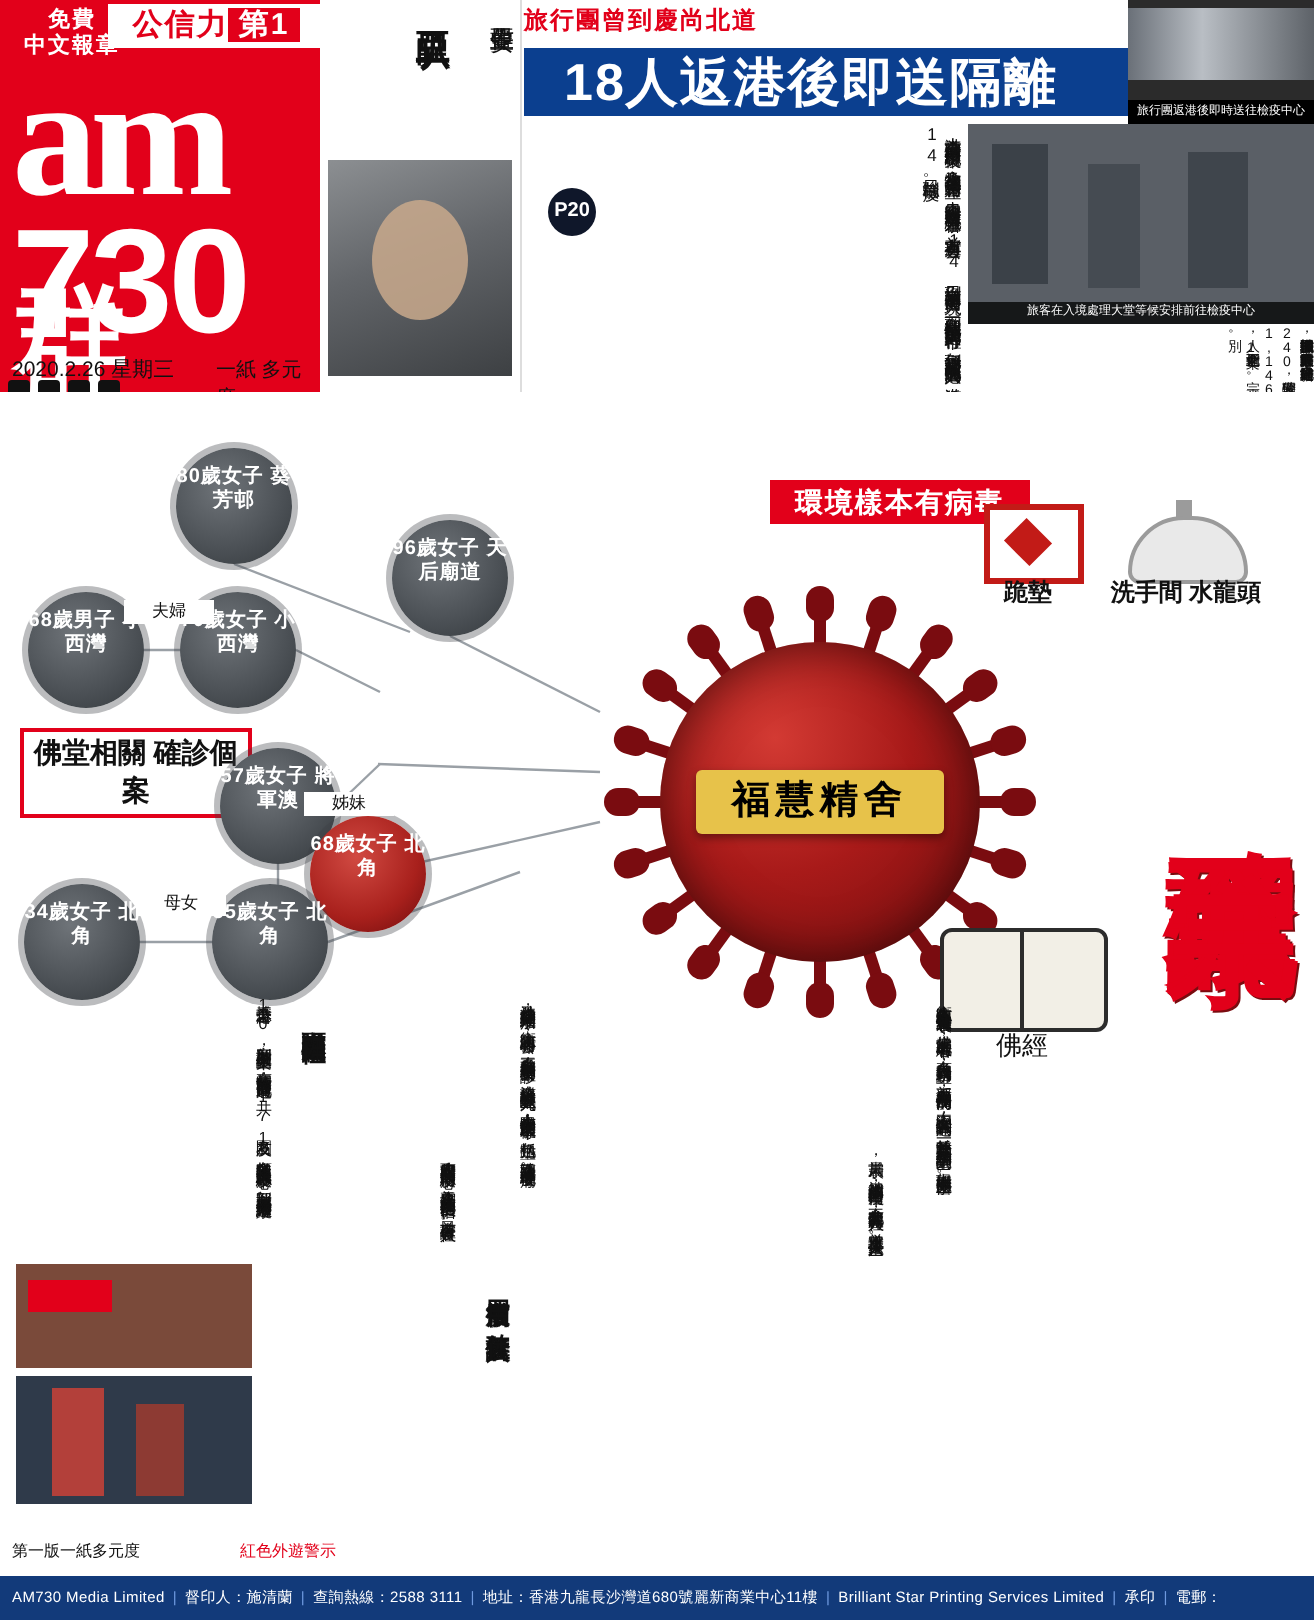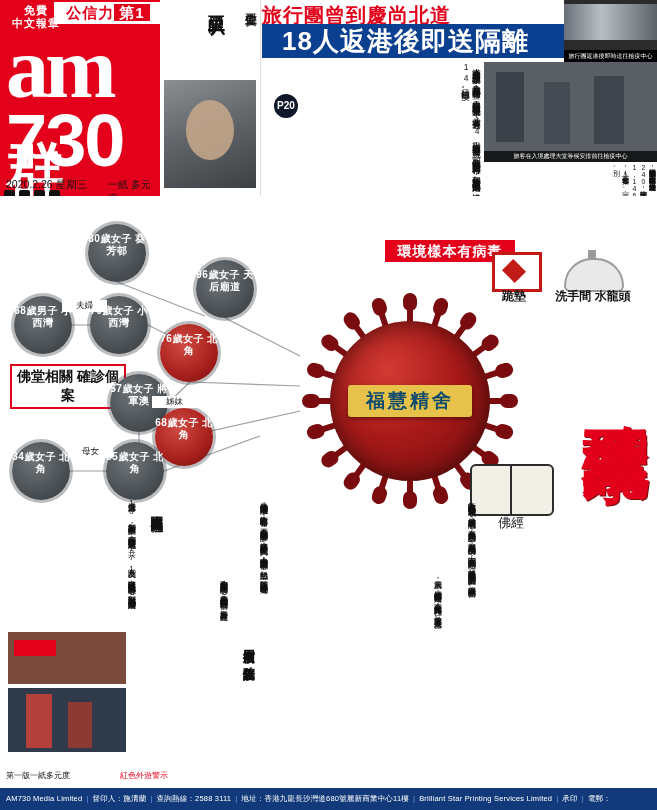--- a/index.html
+++ b/index.html
@@ -29,21 +29,21 @@
   
   .col-ali{position:absolute;left:160px;top:0;width:100px;height:196px;background:#fff;border-right:1px solid #ddd;}
   .ali-title{position:absolute;left:2px;top:2px;width:64px;color:#111;font-size:17px;font-weight:bold;line-height:19px;writing-mode:vertical-rl;text-orientation:upright;letter-spacing:1px;height:70px;}
   .ali-sub{position:absolute;left:66px;top:4px;width:32px;color:#111;font-size:12px;line-height:14px;writing-mode:vertical-rl;text-orientation:upright;height:66px;}
   .ali-page{position:absolute;left:72px;top:94px;width:24px;height:24px;border-radius:50%;background:#0f172a;color:#fff;font-size:10px;font-weight:bold;text-align:center;line-height:24px;margin-left:42px;}
   .ali-photo{position:absolute;left:4px;top:80px;width:92px;height:108px;background:linear-gradient(160deg,#8c8f92 0%,#63666a 45%,#3d4043 100%);}
   .ali-photo:after{content:"";position:absolute;left:22px;top:20px;width:48px;height:60px;border-radius:24px/30px;background:#c9a98c;opacity:.85;}
 
   
   .top-story{position:absolute;left:260px;top:0;width:397px;height:196px;}
-  .ts-kicker{position:absolute;left:2px;top:2px;color:#e2001a;font-size:20px;font-weight:bold;letter-spacing:1px;}
+  .ts-kicker{position:absolute;left:2px;top:2px;color:#e2001a;font-size:12px;font-weight:bold;letter-spacing:1px;}
   .ts-head{position:absolute;left:2px;top:24px;width:300px;height:34px;background:#0b3f8f;color:#fff;font-size:26px;font-weight:bold;line-height:34px;letter-spacing:1px;padding-left:20px;}
   .ts-photo{position:absolute;left:304px;top:0;width:93px;height:62px;background:#2b2b2b;}
   .ts-photo .strip{position:absolute;left:0;top:4px;width:93px;height:36px;background:linear-gradient(90deg,#6a7078,#b9bec4 40%,#5d6268);}
   .ts-photo .cap{position:absolute;left:0;bottom:0;width:93px;height:12px;background:#000;color:#fff;font-size:6px;line-height:12px;text-align:center;}
   .ts-body{position:absolute;left:2px;top:62px;width:220px;height:130px;color:#111;font-size:8.5px;line-height:11px;
     writing-mode:vertical-rl;text-orientation:upright;letter-spacing:.5px;}
   .ts-photo2{position:absolute;left:224px;top:62px;width:173px;height:100px;background:#5a5f66;}
   .ts-photo2 .fig{position:absolute;left:12px;top:10px;width:28px;height:70px;background:#3b4148;}
   .ts-photo2 .fig2{position:absolute;left:60px;top:20px;width:26px;height:62px;background:#454b52;}
   .ts-photo2 .fig3{position:absolute;left:110px;top:14px;width:30px;height:68px;background:#3f454c;}
@@ -56,21 +56,21 @@
   
   .virus-wrap{position:absolute;left:295px;top:90px;width:230px;height:230px;}
   .spikes{position:absolute;inset:0;}
   .spike{position:absolute;left:50%;top:50%;width:14px;height:108px;margin-left:-7px;margin-top:-108px;transform-origin:50% 100%;}
   .spike:before{content:"";position:absolute;left:4px;top:16px;width:6px;height:92px;background:#7a0c10;}
   .spike:after{content:"";position:absolute;left:0;top:0;width:14px;height:18px;border-radius:7px;background:#7a0c10;}
   .virus-core{position:absolute;left:35px;top:35px;width:160px;height:160px;border-radius:50%;
     background:radial-gradient(circle at 36% 30%,#d33a33 0%,#a81a19 45%,#6d0c0d 100%);
     box-shadow:inset 0 0 26px rgba(0,0,0,.55);}
   .virus-label{position:absolute;left:18px;top:64px;width:124px;height:32px;background:#e7c24a;border-radius:3px;
-    color:#0c4a6e;font-size:19px;font-weight:bold;line-height:32px;text-align:center;letter-spacing:3px;
+    color:#000000;font-size:19px;font-weight:bold;line-height:32px;text-align:center;letter-spacing:3px;
     box-shadow:0 2px 4px rgba(0,0,0,.4);}
 
   .tag-env{position:absolute;left:385px;top:44px;width:130px;height:22px;background:#e2001a;color:#fff;
     font-size:14px;font-weight:bold;line-height:22px;text-align:center;letter-spacing:1px;}
   .tag-group{position:absolute;left:530px;top:168px;width:114px;height:26px;background:#e2001a;color:#fff;
     font-size:17px;font-weight:bold;line-height:26px;text-align:center;letter-spacing:2px;border:2px solid #7a0c10;}
   .tag-hall{position:absolute;left:10px;top:168px;width:112px;height:40px;background:#fff;border:2px solid #e2001a;
     color:#111;font-size:14px;font-weight:bold;line-height:19px;text-align:center;padding-top:1px;}
 
   
@@ -256,25 +256,20 @@
     <div class="node" style="left:14px;top:100px">
       <div class="burst"></div>
       <div class="txt">68歲男子
 小西灣</div>
     </div>
     <div class="node" style="left:90px;top:100px">
       <div class="burst"></div>
       <div class="txt">70歲女子
 小西灣</div>
     </div>
-    <div class="node red" style="left:160px;top:128px">
-      <div class="burst"></div>
-      <div class="txt">76歲女子
-北角</div>
-    </div>
     <div class="node" style="left:110px;top:178px">
       <div class="burst"></div>
       <div class="txt">57歲女子
 將軍澳</div>
     </div>
     <div class="node red" style="left:155px;top:212px">
       <div class="burst"></div>
       <div class="txt">68歲女子
 北角</div>
     </div>

